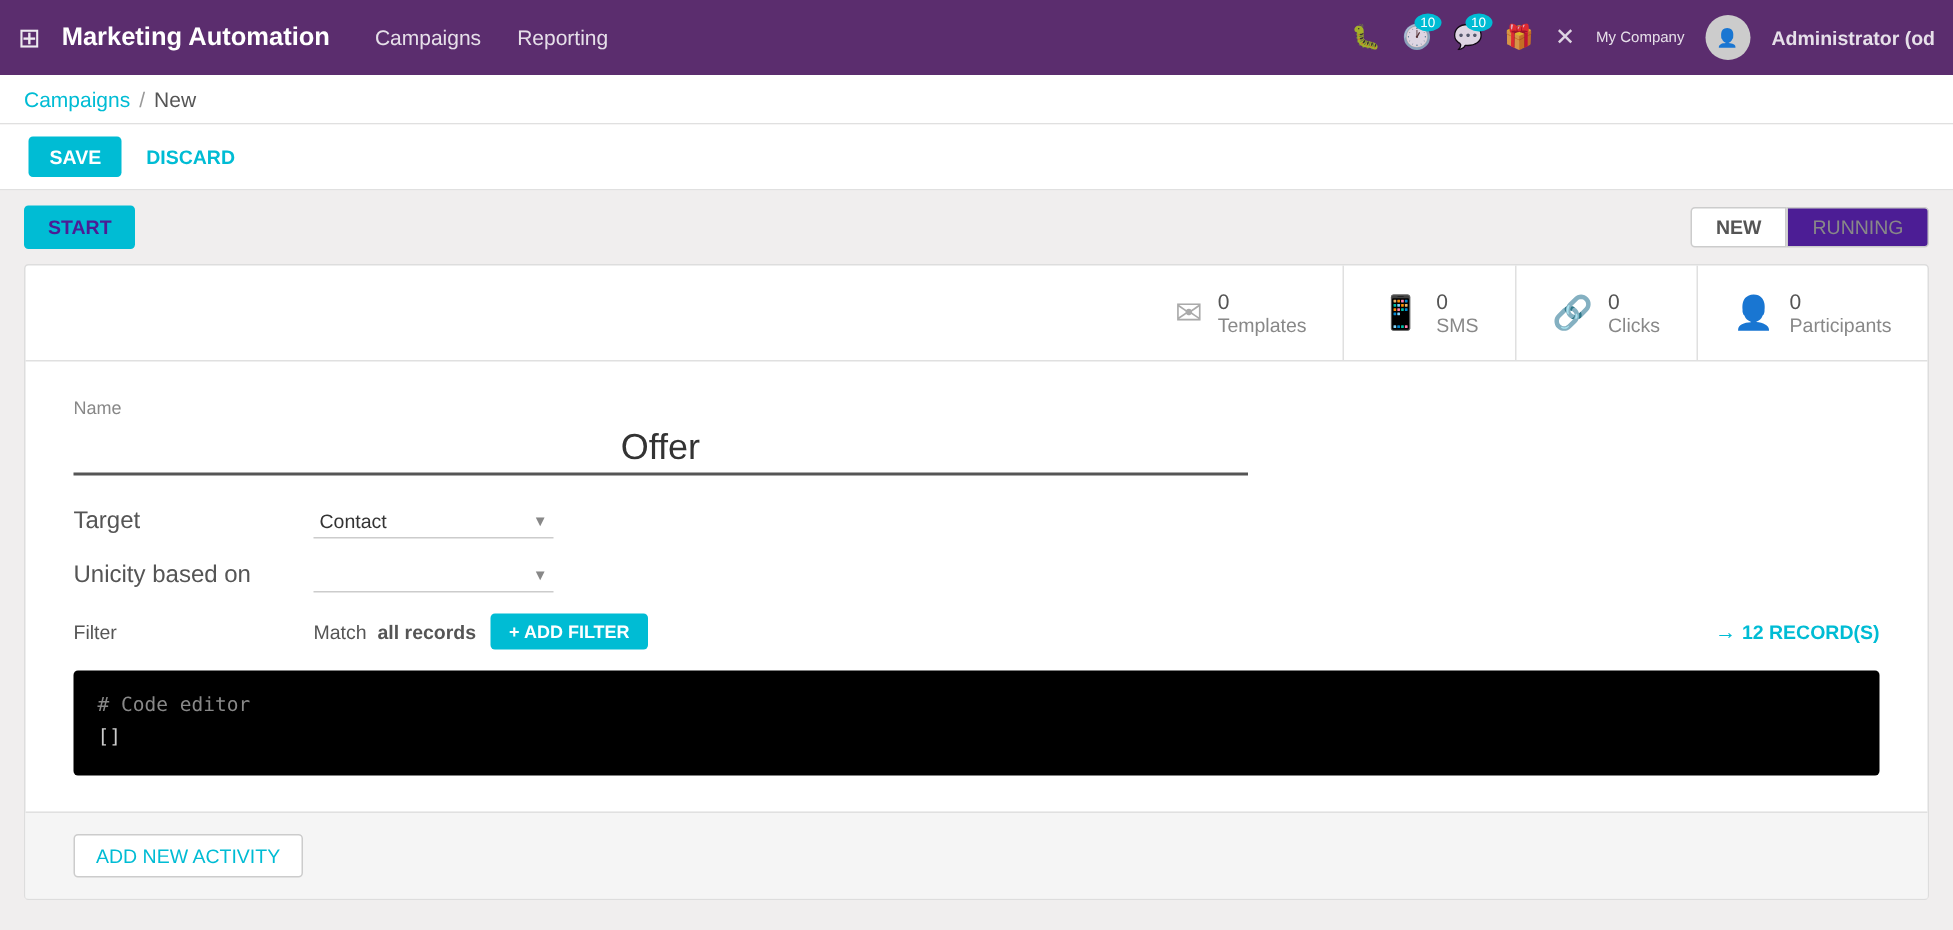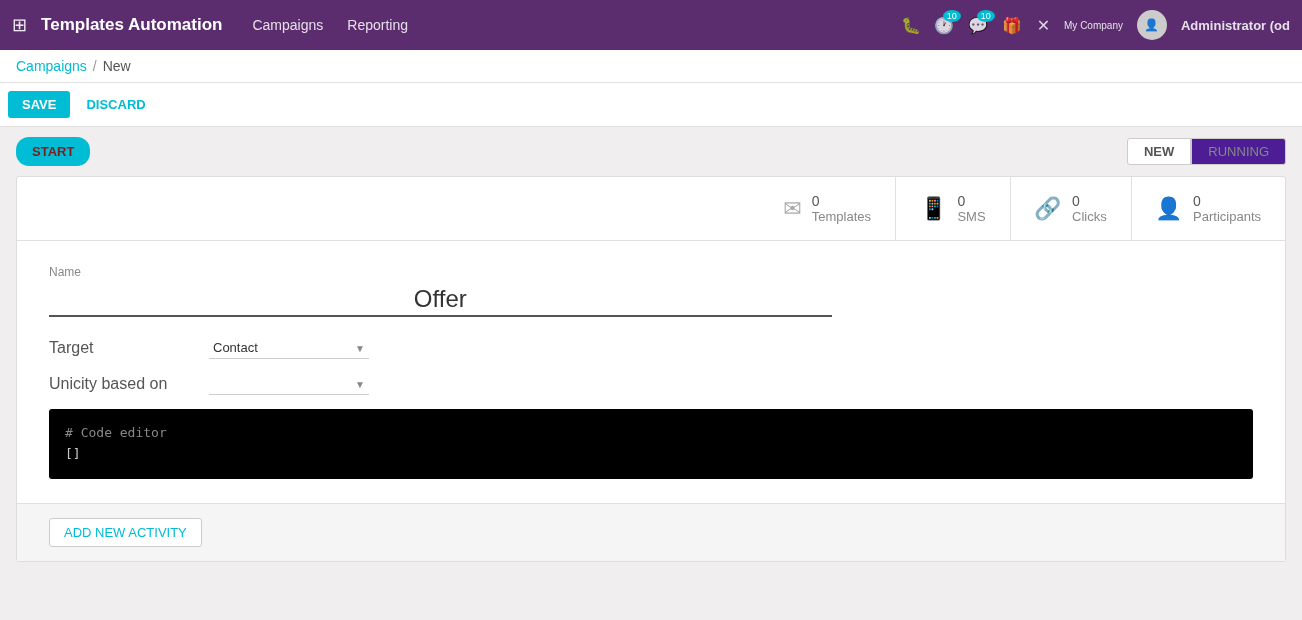--- a/index.html
+++ b/index.html
@@ -100,21 +100,21 @@
       color: #999;
     }
     .breadcrumb-current {
       color: #555;
       font-size: 14px;
     }
 
     
     .action-bar {
       background: white;
-      padding: 8px 8px;
+      padding: 8px 19px;
       display: flex;
       align-items: flex-start;
       gap: 8px;
       border-bottom: 1px solid #e0e0e0;
     }
     .btn-save {
       background: #00bcd4;
       color: white;
       border: none;
       padding: 6px 14px;
@@ -136,24 +136,24 @@
     
     .start-bar {
       background: #f0eeee;
       padding: 10px 16px;
       display: flex;
       align-items: center;
       justify-content: space-between;
     }
     .btn-start {
       background: #00bcd4;
-      color: #7f1d1d;
+      color: #4c1d95;
       border: none;
       padding: 7px 16px;
-      border-radius: 13px;
+      border-radius: 3px;
       cursor: pointer;
       font-size: 13px;
       font-weight: 600;
     }
     .status-pills {
       display: flex;
       align-items: center;
     }
     .pill {
       padding: 5px 16px;
@@ -349,21 +349,21 @@
       cursor: pointer;
       font-size: 13px;
       font-weight: 500;
     }
   </style>
 </head>
 <body>
 
 <div class="topbar">
   <span class="topbar-grid-icon">⊞</span>
-  <span class="topbar-title">Templates Automation</span>
+  <span class="topbar-title">Marketing Automation</span>
   <nav class="topbar-nav">
     <span class="topbar-nav-item">Campaigns</span>
     <span class="topbar-nav-item">Reporting</span>
   </nav>
   <div class="topbar-right">
     <span class="topbar-icon">🐛</span>
     <span class="topbar-icon">
       🕐
       <span class="badge">10</span>
     </span>
@@ -453,20 +453,34 @@
       <span class="form-row-label">Unicity based on</span>
       <div class="select-wrapper">
         <select class="form-select">
           <option value=""></option>
         </select>
         <span class="select-arrow">▼</span>
       </div>
     </div>
 
     
+    <div class="filter-row">
+      <span class="filter-label">Filter</span>
+      <div class="filter-content">
+        <span class="filter-match-text">
+          <span>Match</span>
+          &nbsp;<span class="filter-bold">all records</span>
+        </span>
+        <button class="btn-add-filter">+ ADD FILTER</button>
+        <div class="filter-records">
+          <span class="filter-records-arrow">→</span>
+          <span class="filter-records-text">12 RECORD(S)</span>
+        </div>
+      </div>
+    </div>
 
     
     <div class="code-editor">
       <div class="code-comment"># Code editor</div>
       <div class="code-content">[]</div>
     </div>
 
   </div>
 
   <div class="add-activity-bar">

